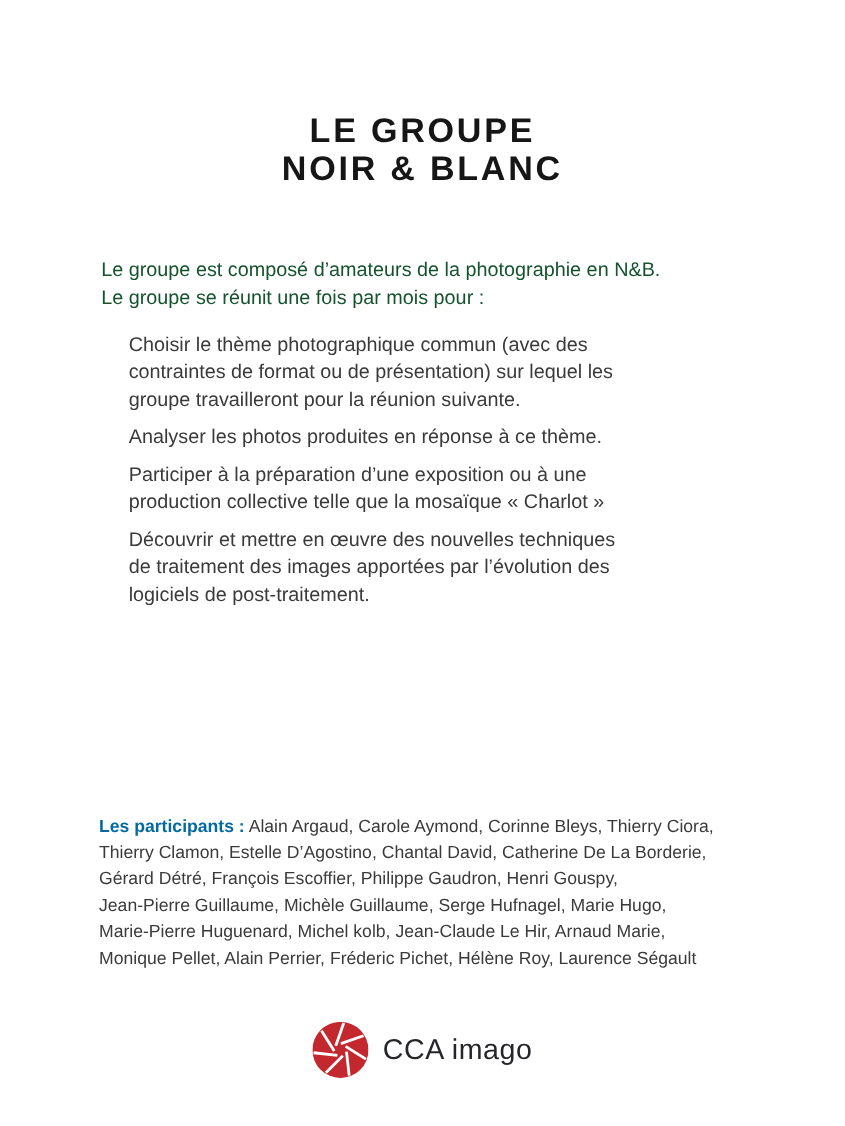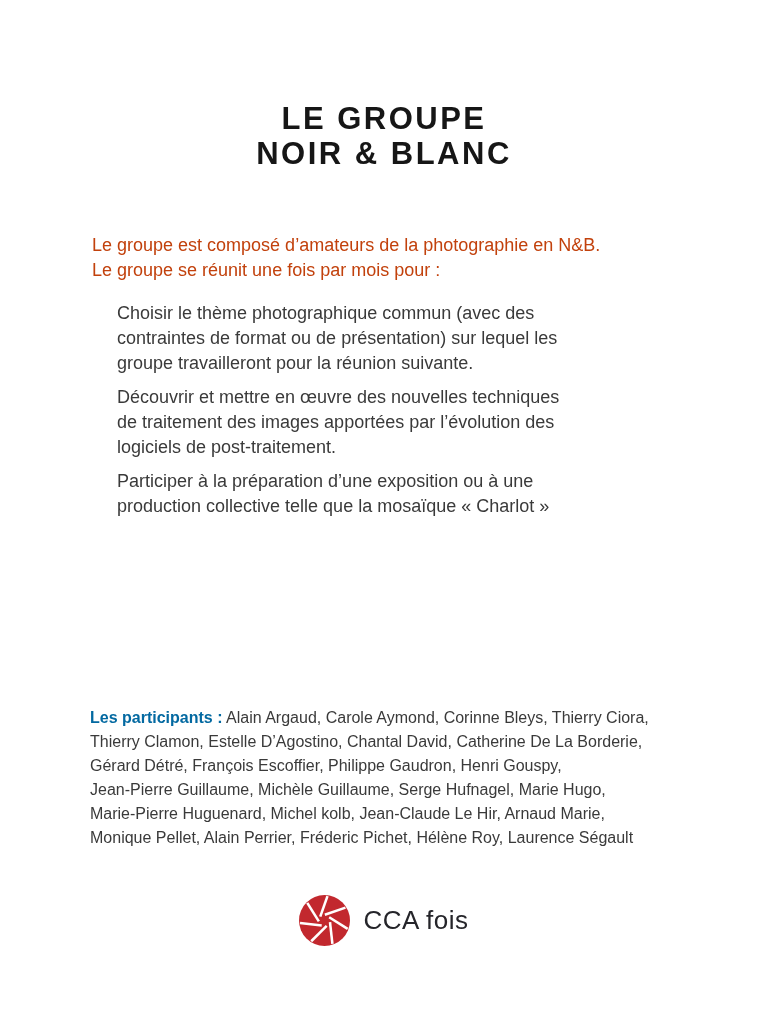--- a/index.html
+++ b/index.html
@@ -26,21 +26,21 @@
     font-size: 31px;
     line-height: 35px;
     font-weight: bold;
     letter-spacing: 2.5px;
     color: #161616;
   }
   .intro {
     margin: 62px 40px 0 92px;
     font-size: 18px;
     line-height: 25px;
-    color: #c2410c;
+    color: #14532d;
   }
   .bullets {
     margin: 18px 60px 0 117px;
   }
   .bullets p {
     margin: 0 0 9px 0;
     font-size: 18px;
     line-height: 25px;
     color: #3a3a3a;
   }
@@ -75,25 +75,26 @@
   <h1 class="title lines">LE GROUPE
 NOIR &amp; BLANC</h1>
 
   <p class="intro lines">Le groupe est composé d’amateurs de la photographie en N&amp;B.
 Le groupe se réunit une fois par mois pour :</p>
 
   <div class="bullets">
     <p class="lines">Choisir le thème photographique commun (avec des
 contraintes de format ou de présentation) sur lequel les
 groupe travailleront pour la réunion suivante.</p>
+    <p class="lines">Analyser les photos produites en réponse à ce thème.</p>
+    <p class="lines">Participer à la préparation d’une exposition ou à une
+production collective telle que la mosaïque « Charlot »</p>
     <p class="lines">Découvrir et mettre en œuvre des nouvelles techniques
 de traitement des images apportées par l’évolution des
 logiciels de post-traitement.</p>
-    <p class="lines">Participer à la préparation d’une exposition ou à une
-production collective telle que la mosaïque « Charlot »</p>
   </div>
 
   <p class="participants"><strong>Les participants :</strong> <span class="lines">Alain Argaud, Carole Aymond, Corinne Bleys, Thierry Ciora,
 Thierry Clamon, Estelle D’Agostino, Chantal David, Catherine De La Borderie,
 Gérard Détré, François Escoffier, Philippe Gaudron, Henri Gouspy,
 Jean-Pierre Guillaume, Michèle Guillaume, Serge Hufnagel, Marie Hugo,
 Marie-Pierre Huguenard, Michel kolb, Jean-Claude Le Hir, Arnaud Marie,
 Monique Pellet, Alain Perrier, Fréderic Pichet, Hélène Roy, Laurence Ségault</span></p>
 
   <div class="logo">
@@ -102,16 +103,16 @@
       <g stroke="#ffffff" stroke-width="2.4" fill="none">
         <line x1="26.8" y1="1" x2="20" y2="20.4"></line>
         <line x1="26.8" y1="1" x2="20" y2="20.4" transform="rotate(51.43 24 24)"></line>
         <line x1="26.8" y1="1" x2="20" y2="20.4" transform="rotate(102.86 24 24)"></line>
         <line x1="26.8" y1="1" x2="20" y2="20.4" transform="rotate(154.29 24 24)"></line>
         <line x1="26.8" y1="1" x2="20" y2="20.4" transform="rotate(205.71 24 24)"></line>
         <line x1="26.8" y1="1" x2="20" y2="20.4" transform="rotate(257.14 24 24)"></line>
         <line x1="26.8" y1="1" x2="20" y2="20.4" transform="rotate(308.57 24 24)"></line>
       </g>
     </svg>
-    <span class="logo-text">CCA fois</span>
+    <span class="logo-text">CCA imago</span>
   </div>
 
 </div>
 
 </body></html>

